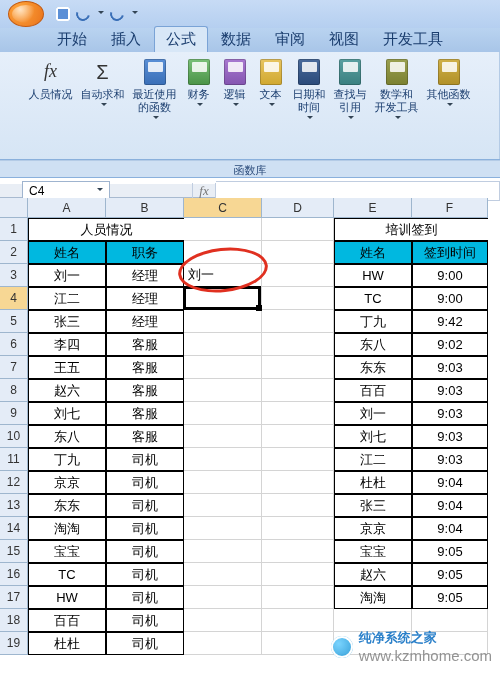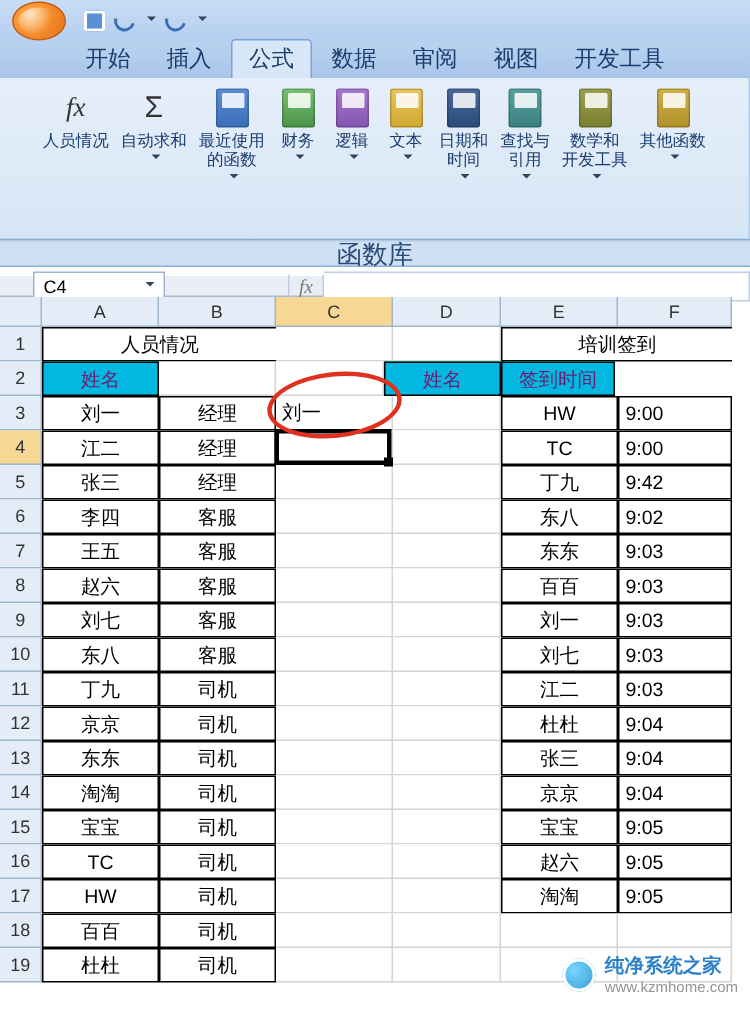--- a/index.html
+++ b/index.html
@@ -31,60 +31,60 @@
 .book { width: 22px; height: 26px; border-radius: 2px; position: relative; box-shadow: inset 0 0 0 1px rgba(0,0,0,.2); }
 .book::before { content: ""; position: absolute; left: 4px; top: 3px; right: 3px; height: 10px; background: rgba(255,255,255,.85); border-radius: 1px; }
 .book-blue { background: linear-gradient(#5a8fd6,#3a6fb7); }
 .book-green { background: linear-gradient(#7ac077,#4a9347); }
 .book-purple { background: linear-gradient(#a878d0,#8455b0); }
 .book-yellow { background: linear-gradient(#e8c560,#d0a830); }
 .book-navy { background: linear-gradient(#4a6a9a,#2a4a7a); }
 .book-teal { background: linear-gradient(#5aa0a0,#3a8080); }
 .book-olive { background: linear-gradient(#9aa050,#7a8030); }
 .book-gold { background: linear-gradient(#d0b048,#b09028); }
-.ribbon-footer { height: 18px; background: #cfe0f3; border-top: 1px solid #b4cbe6; border-bottom: 1px solid #8ab0dc; text-align: center; font-size: 17px; color: #2a4a7a; line-height: 18px; }
+.ribbon-footer { height: 18px; background: #cfe0f3; border-top: 1px solid #b4cbe6; border-bottom: 1px solid #8ab0dc; text-align: center; font-size: 11px; color: #2a4a7a; line-height: 18px; }
 
 
 .fbar { height: 14px; background: #e9eef5; border-bottom: 1px solid #a8bad0; display: flex; align-items: center; margin-top: 6px; }
 .namebox { width: 88px; height: 20px; background: #fff; border: 1px solid #9fb4cf; margin-left: 22px; font-size: 12px; padding: 0 6px; display: flex; align-items: center; justify-content: space-between; }
 .fbar-fx { width: 24px; text-align: center; font-style: italic; font-size: 13px; color: #777; font-family: "Times New Roman", serif; border-left: 1px solid #c0cde0; border-right: 1px solid #c0cde0; margin-left: 82px; }
 .fbar-input { flex: 1; height: 20px; background: #fff; border: 1px solid #c0cde0; border-left: none; }
 
 
 .grid-wrap { position: relative; }
 .selectall { position: absolute; left: 0; top: 0; width: 28px; height: 20px; background: #e4ecf7; border-right: 1px solid #9eb6ce; border-bottom: 1px solid #9eb6ce; }
 .colheads { display: flex; margin-left: 28px; height: 20px; }
 .colhead { background: #e4ecf7; border-right: 1px solid #9eb6ce; border-bottom: 1px solid #9eb6ce; text-align: center; font-size: 12px; color: #333; line-height: 20px; }
 .colhead.active { background: #f7d794; }
 .rows { }
 .row { display: flex; height: 23px; }
 .rowhead { width: 28px; background: #e4ecf7; border-right: 1px solid #9eb6ce; border-bottom: 1px solid #9eb6ce; text-align: center; font-size: 12px; color: #333; line-height: 23px; }
 .rowhead.active { background: #f7d794; }
 .cell { border-right: 1px solid #d4d4d4; border-bottom: 1px solid #d4d4d4; font-size: 13px; line-height: 22px; padding: 0 4px; overflow: hidden; white-space: nowrap; background: #fff; }
 .wA { width: 78px; } .wB { width: 78px; } .wC { width: 78px; } .wD { width: 72px; } .wE { width: 78px; } .wF { width: 76px; }
 .center { text-align: center; }
-.right { text-align: left; }
-.hdr-cyan { background: #00b8e0; color: #701a75; }
+.right { text-align: center; }
+.hdr-cyan { background: #00b8e0; color: #000000; }
 .bord { border: 1px solid #000 !important; }
 .bord-t { border-top: 1px solid #000 !important; }
 .bord-l { border-left: 1px solid #000 !important; }
 .bord-b { border-bottom: 1px solid #000 !important; }
 
 
 .active-cell { position: absolute; border: 3px solid #000; pointer-events: none; z-index: 5; }
 .active-cell::after { content: ""; position: absolute; right: -4px; bottom: -4px; width: 6px; height: 6px; background: #000; }
 
 
 .red-circle { position: absolute; border: 3px solid #e03020; border-radius: 50%; pointer-events: none; z-index: 6; transform: rotate(-6deg); }
 
 
 .watermark { position: absolute; right: 8px; bottom: 12px; display: flex; align-items: center; gap: 6px; opacity: .9; pointer-events: none; font-size: 12px; }
 .wm-logo { width: 22px; height: 22px; border-radius: 50%; background: radial-gradient(circle at 35% 35%, #6cd0ff, #1a8fd0); box-shadow: inset 0 0 0 2px #fff; }
 .wm-text b { color: #1573c4; font-size: 13px; }
-.wm-text span { color: #888; font-size: 10px; display: block; }
+.wm-text span { color: #888; font-size: 15px; display: block; }
 </style>
 </head>
 <body>
 
 <div class="titlebar">
   <div class="office-btn"></div>
   <div class="qat">
     <span class="icon save-icon"></span>
     <span class="icon undo-icon"></span>
       <span class="down-caret"></span>
@@ -207,20 +207,21 @@
       <div class="row">
         <div class="rowhead">1</div>
         <div class="cell wA center bord-t bord-l bord-b" style="border-right: none; width: 156px;">人员情况</div>
         <div class="cell wC"></div>
         <div class="cell wD"></div>
         <div class="cell wE center bord-t bord-l bord-b" style="border-right: none; width: 154px;">培训签到</div>
       </div>
       <div class="row">
         <div class="rowhead">2</div>
         <div class="cell wA hdr-cyan center bord">姓名</div>
+        <div class="cell wB hdr-cyan center bord">职务</div>
         <div class="cell wC"></div>
         <div class="cell wD"></div>
         <div class="cell wE hdr-cyan center bord">姓名</div>
         <div class="cell wF hdr-cyan center bord">签到时间</div>
       </div>
       <div class="row">
         <div class="rowhead">3</div>
         <div class="cell wA center bord">刘一</div>
         <div class="cell wB center bord">经理</div>
         <div class="cell wC">刘一</div>

